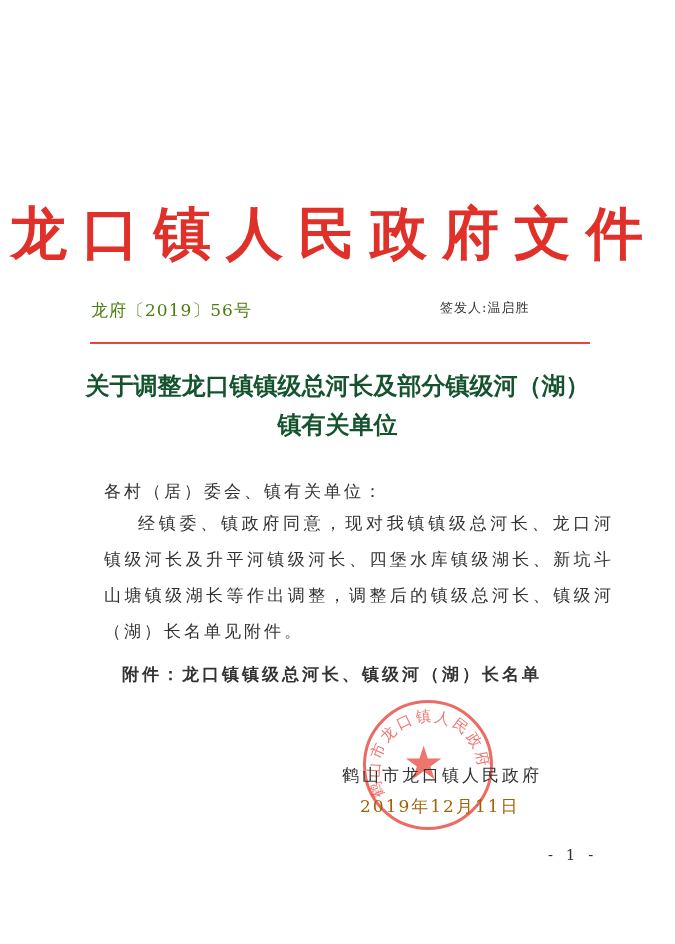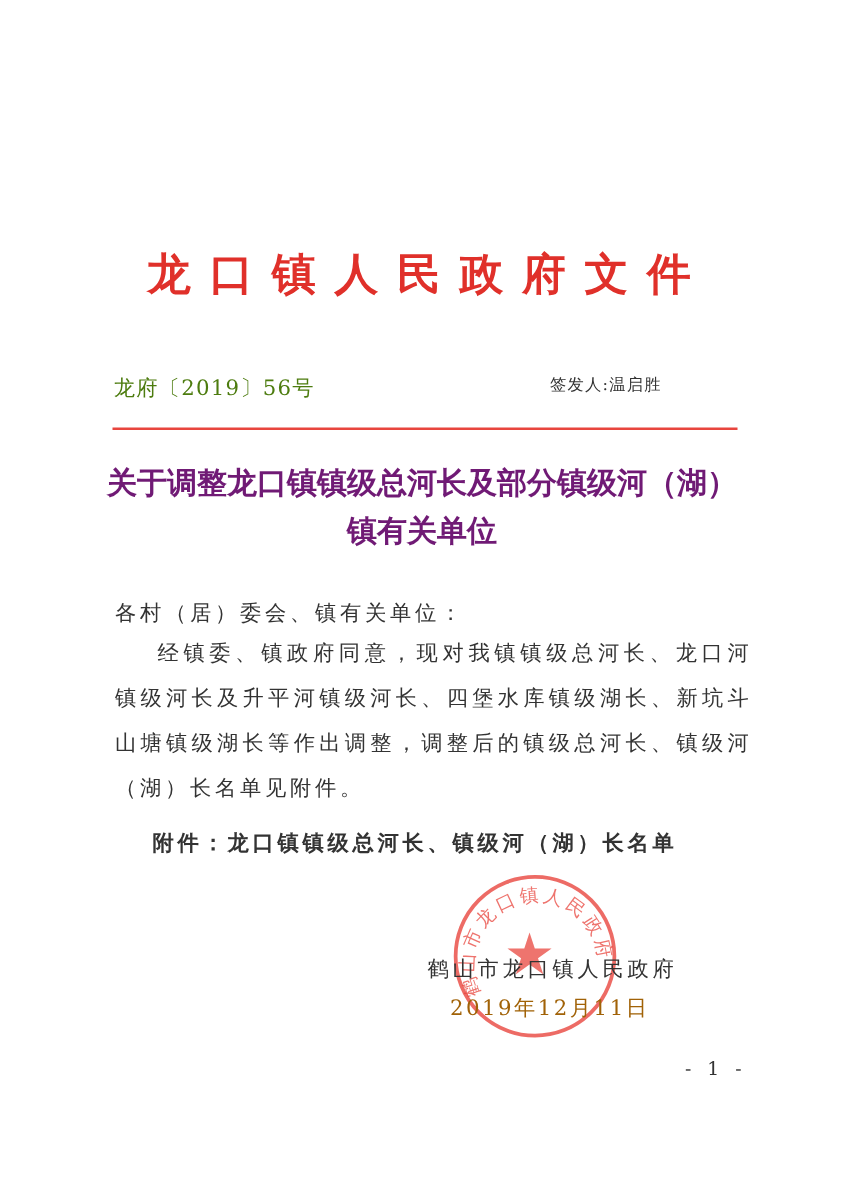--- a/index.html
+++ b/index.html
@@ -2,33 +2,33 @@
 <html><head>
 <meta charset="utf-8">
 <style>
   html, body { margin: 0; padding: 0; }
   body {
     width: 675px; height: 944px; background: #ffffff; position: relative; overflow: hidden;
     font-family: "DejaVu Serif", "Liberation Serif", serif; color: #2b2b2b;
   }
   .abs { position: absolute; }
   .header-title {
-    left: 0; width: 675px; top: 196px; text-align: center;
-    font-size: 35px; font-weight: bold; letter-spacing: 15px; color: #e0302a;
+    left: 0; width: 675px; top: 196px; text-align: left;
+    font-size: 57px; font-weight: bold; letter-spacing: 15px; color: #e0302a;
     font-family: "DejaVu Serif", serif; padding-left: 10px; box-sizing: border-box;
   }
   .docno { left: 91px; top: 299px; font-size: 17px; color: #4d7c0f; letter-spacing: 1px; }
   .signer { left: 440px; top: 299px; font-size: 13px; color: #333; letter-spacing: 1px; }
   .red-rule { left: 90px; top: 342px; width: 500px; height: 2px; background: #e8453e; }
   .doc-title {
-    left: 0; width: 675px; text-align: center; font-size: 24px; font-weight: bold; color: #701a75;
+    left: 0; width: 675px; text-align: center; font-size: 24px; font-weight: bold; color: #14532d;
   }
   .t1 { top: 370px; }
   .t2 { top: 409px; }
-  .body-text { left: 92px; width: 510px; font-size: 17px; color: #333; letter-spacing: 3px; line-height: 36px; }
+  .body-text { left: 104px; width: 510px; font-size: 17px; color: #333; letter-spacing: 3px; line-height: 36px; }
   .salutation { top: 473px; }
   .para { top: 505px; text-indent: 34px; text-align: justify; }
   .attach { left: 122px; top: 663px; font-size: 17px; color: #333; letter-spacing: 3px; font-weight: bold; }
   .seal {
     left: 363px; top: 700px; width: 130px; height: 130px; border-radius: 50%;
     border: 3px solid rgba(232, 70, 62, 0.8); box-sizing: border-box;
   }
   .seal-star { left: 403px; top: 740px; font-size: 46px; color: rgba(232, 70, 62, 0.75); line-height: 1; }
   .seal-text {
     left: 363px; top: 700px; width: 130px; height: 130px;

